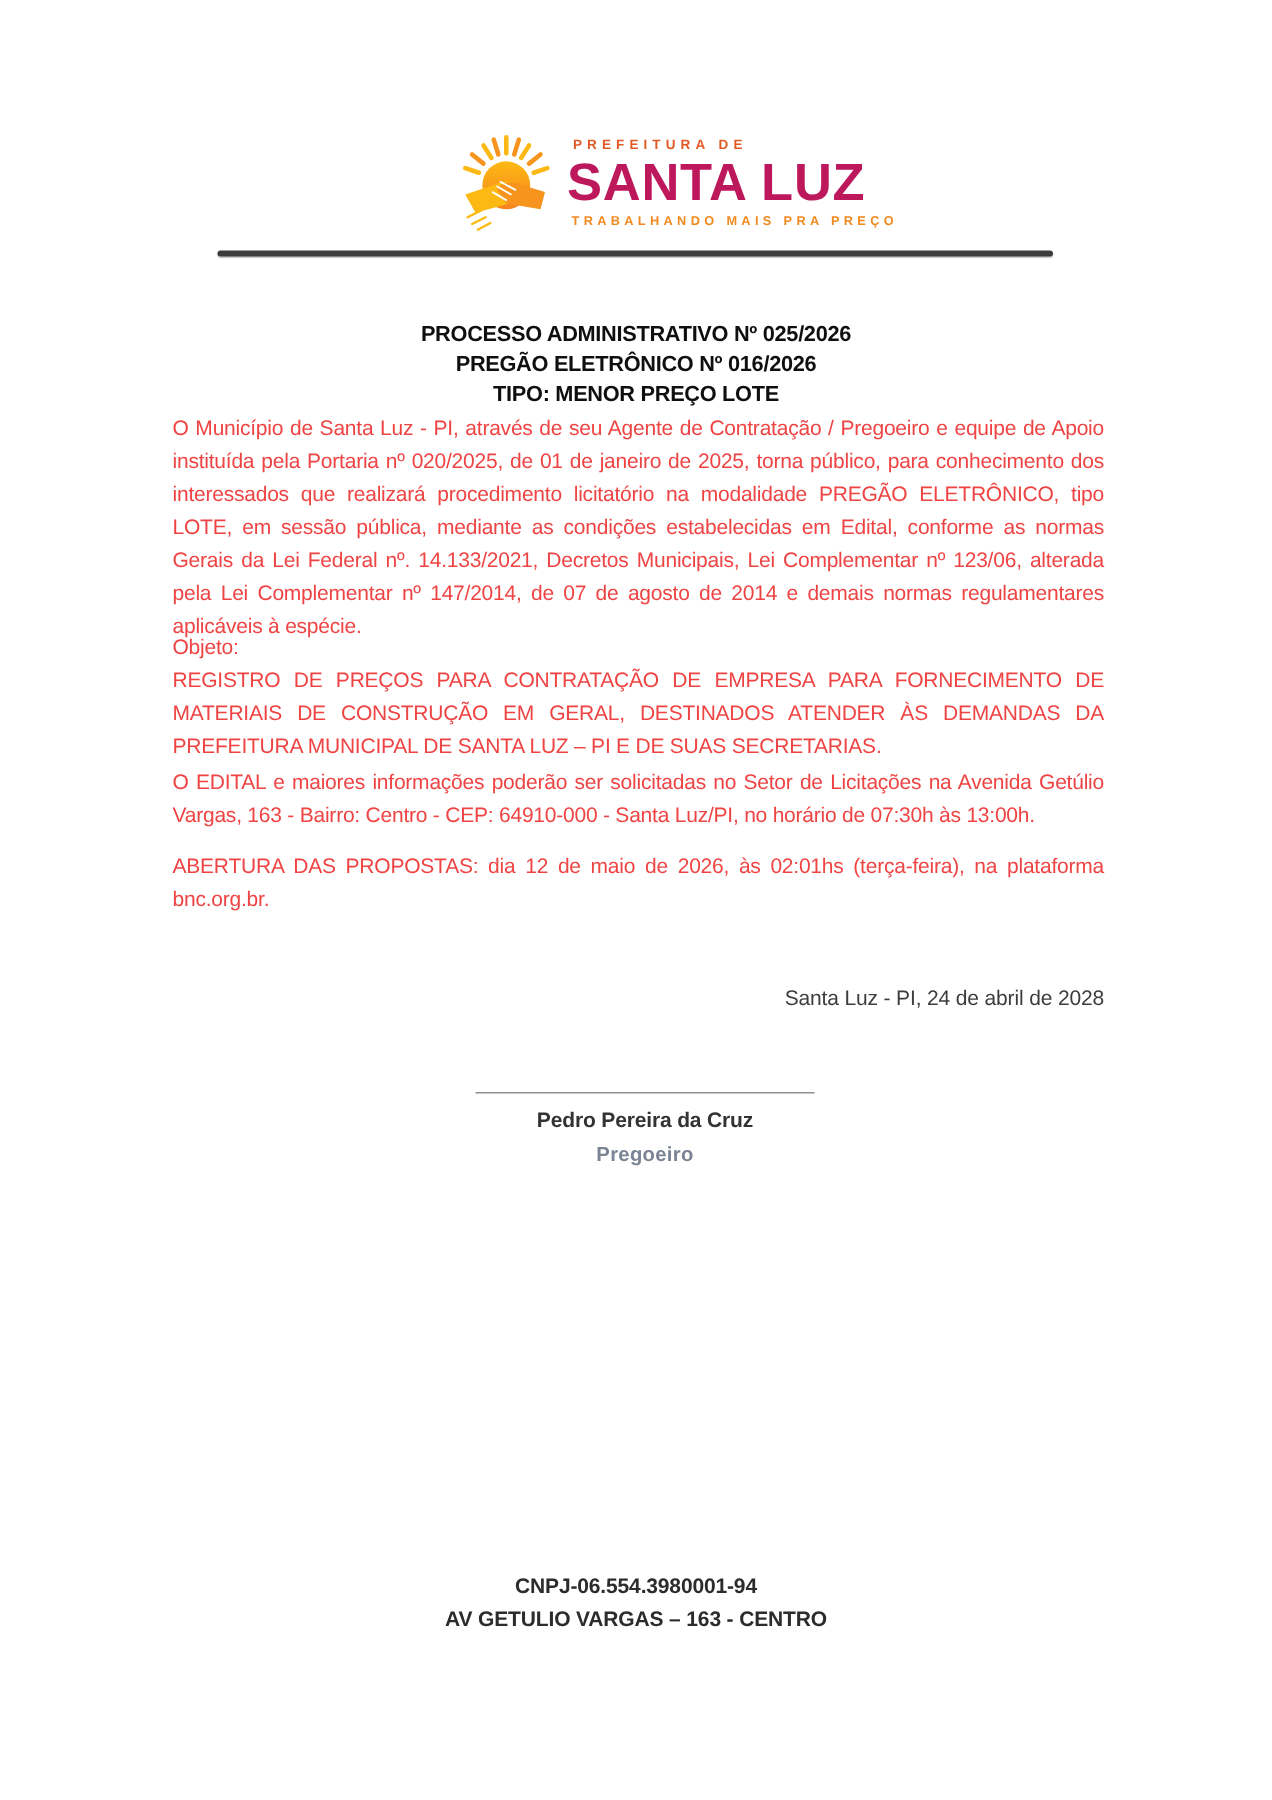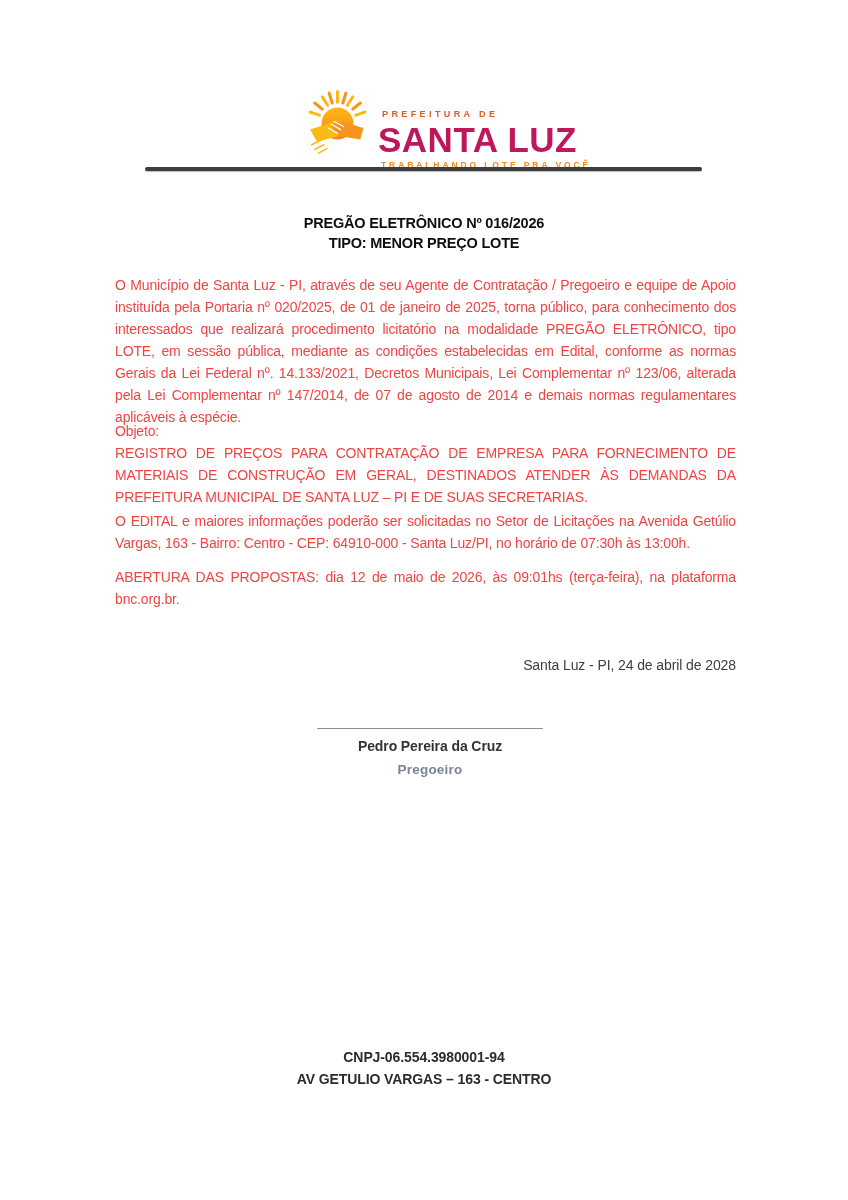--- a/index.html
+++ b/index.html
@@ -26,21 +26,20 @@
   }
   .logo-icon {
     width: 76px;
     height: 76px;
     flex: 0 0 auto;
   }
   .logo-text {
     margin-left: 4px;
     padding-top: 8px;
     line-height: 1;
-    margin-top: 18px;
   }
   .logo-line1 {
     font-size: 9px;
     font-weight: bold;
     letter-spacing: 3.4px;
     color: #e05a26;
     margin-left: 4px;
   }
   .logo-name {
     font-size: 35px;
@@ -188,41 +187,42 @@
       </g>
       <g stroke="#fdb913" stroke-width="2" stroke-linecap="round">
         <line x1="18" y1="80" x2="30" y2="74"></line>
         <line x1="22" y1="86" x2="34" y2="80"></line>
         <line x1="27" y1="91" x2="38" y2="85"></line>
       </g>
     </svg>
     <div class="logo-text">
       <div class="logo-line1">PREFEITURA DE</div>
       <div class="logo-name">SANTA LUZ</div>
-      <div class="logo-tagline">TRABALHANDO LOTE PRA VOCÊ</div>
+      <div class="logo-tagline">TRABALHANDO MAIS PRA PREÇO</div>
     </div>
   </div>
 
   <div class="divider"></div>
 
   <div class="title-block">
+    <div>PROCESSO ADMINISTRATIVO Nº 025/2026</div>
     <div>PREGÃO ELETRÔNICO Nº 016/2026</div>
     <div>TIPO: MENOR PREÇO LOTE</div>
   </div>
 
   <div class="body-text p1">O Município de Santa Luz - PI, através de seu Agente de Contratação / Pregoeiro e equipe de Apoio instituída pela Portaria nº 020/2025, de 01 de janeiro de 2025, torna público, para conhecimento dos interessados que realizará procedimento licitatório na modalidade PREGÃO ELETRÔNICO, tipo LOTE, em sessão pública, mediante as condições estabelecidas em Edital, conforme as normas Gerais da Lei Federal nº. 14.133/2021, Decretos Municipais, Lei Complementar nº 123/06, alterada pela Lei Complementar nº 147/2014, de 07 de agosto de 2014 e demais normas regulamentares aplicáveis à espécie.</div>
 
   <div class="body-text objeto">
     <span class="objeto-label">Objeto:</span>
     <span>REGISTRO DE PREÇOS PARA CONTRATAÇÃO DE EMPRESA PARA FORNECIMENTO DE MATERIAIS DE CONSTRUÇÃO EM GERAL, DESTINADOS ATENDER ÀS DEMANDAS DA PREFEITURA MUNICIPAL DE SANTA LUZ – PI E DE SUAS SECRETARIAS.</span>
   </div>
 
   <div class="body-text edital">O EDITAL e maiores informações poderão ser solicitadas no Setor de Licitações na Avenida Getúlio Vargas, 163 - Bairro: Centro - CEP: 64910-000 - Santa Luz/PI, no horário de 07:30h às 13:00h.</div>
 
-  <div class="body-text abertura">ABERTURA DAS PROPOSTAS: dia 12 de maio de 2026, às 09:01hs (terça-feira), na plataforma bnc.org.br.</div>
+  <div class="body-text abertura">ABERTURA DAS PROPOSTAS: dia 12 de maio de 2026, às 02:01hs (terça-feira), na plataforma bnc.org.br.</div>
 
   <div class="date-line">Santa Luz - PI, 24 de abril de 2028</div>
 
   <div class="signature">
     <div class="sig-line"></div>
     <div class="sig-name">Pedro Pereira da Cruz</div>
     <div class="sig-role">Pregoeiro</div>
   </div>
 
   <div class="footer">

